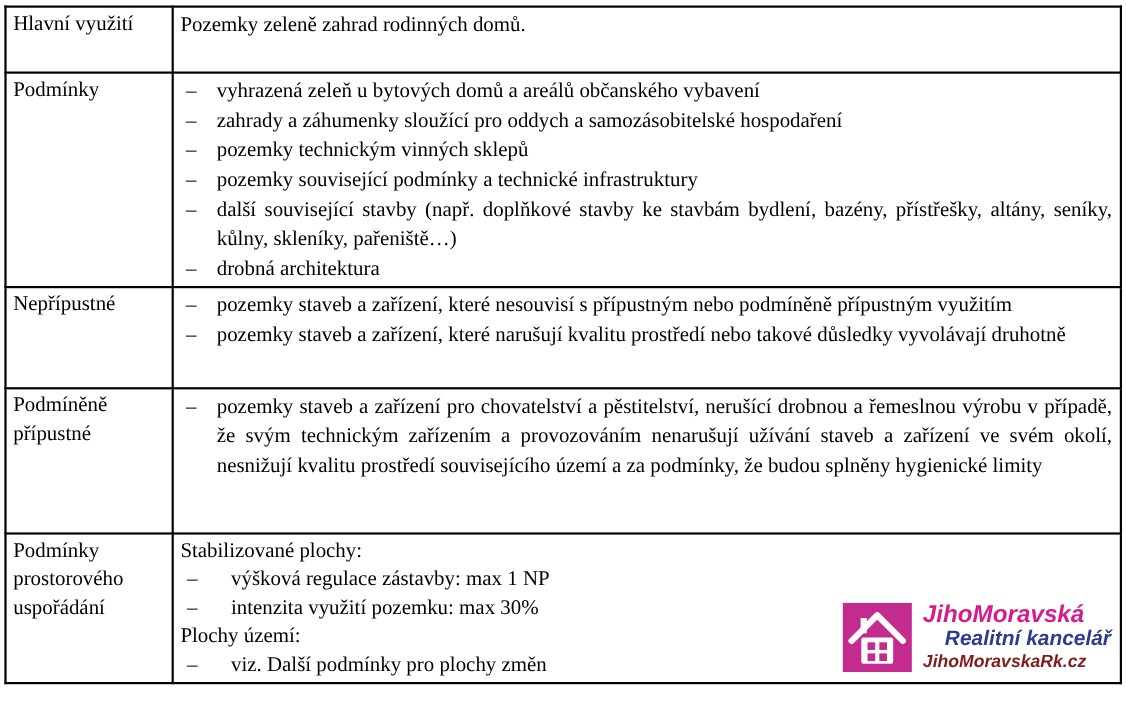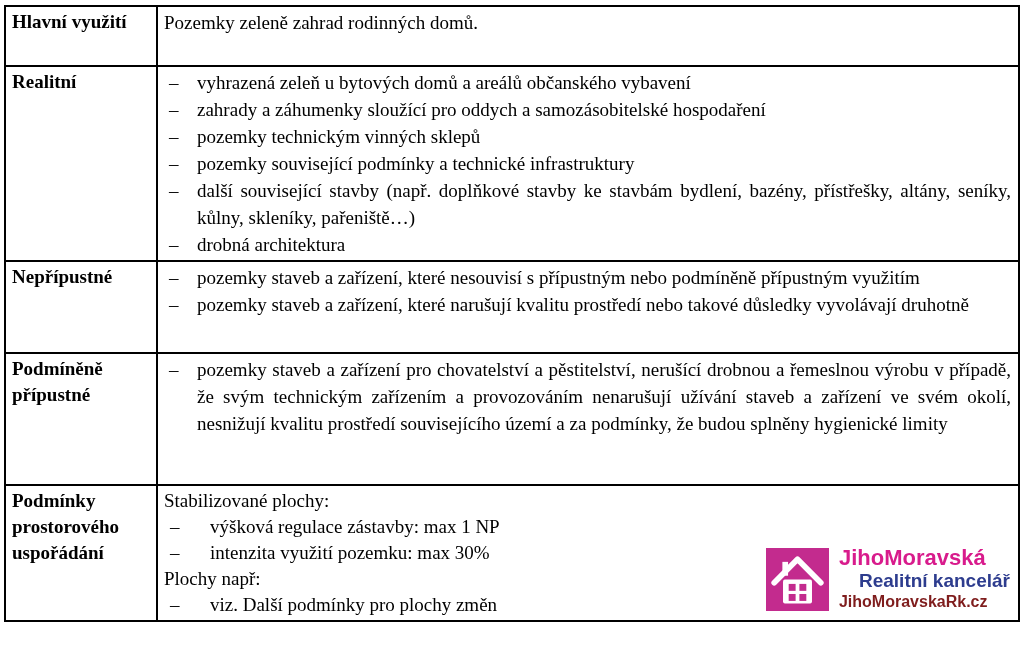--- a/index.html
+++ b/index.html
@@ -32,21 +32,21 @@
     background: #c1c1c1;
     font-size: 21px;
     font-weight: bold;
     line-height: 24px;
     padding-top: 8px;
     padding-bottom: 6px;
   }
   th.code-cell { text-align: center; }
   th.title-cell { text-align: left; }
   td.label-cell {
-    font-weight: bold;
+    font-weight: normal;
     line-height: 26px;
     border-radius: 10px;
   }
   ul.bullets {
     list-style: none;
     margin: 0;
     padding: 0;
   }
   li.bullet { display: flex; }
   li.bullet .dash {
@@ -69,21 +69,21 @@
   .logo {
     position: absolute;
     right: 8px;
     bottom: 8px;
     display: flex;
     align-items: center;
     gap: 10px;
     font-family: "Liberation Sans", sans-serif;
   }
   .logo-icon { width: 63px; height: 63px; display: block; }
-  .logo-text { display: flex; flex-direction: column; justify-content: space-between; }
+  .logo-text { display: flex; flex-direction: column; justify-content: space-between; font-style: italic; }
   .logo-line1 {
     color: #d81b8c;
     font-size: 22px;
     font-weight: bold;
     line-height: 24px;
   }
   .logo-line2 {
     color: #2d3c8e;
     font-size: 19px;
     font-weight: bold;
@@ -107,21 +107,21 @@
   </colgroup>
 
   <tbody>
 
   <tr style="height:60px">
     <td class="label-cell">Hlavní využití</td>
     <td>Pozemky zeleně zahrad rodinných domů.</td>
   </tr>
 
   <tr style="height:188px">
-    <td class="label-cell">Realitní</td>
+    <td class="label-cell">Podmínky</td>
     <td>
       <ul class="bullets">
         <li class="bullet">
           <span class="dash">–</span>
           <span class="btxt">vyhrazená zeleň u bytových domů a areálů občanského vybavení</span>
         </li>
         <li class="bullet">
           <span class="dash">–</span>
           <span class="btxt">zahrady a záhumenky sloužící pro oddych a samozásobitelské hospodaření</span>
         </li>
@@ -178,21 +178,21 @@
     <td class="last-cell">
       <div class="line-plain">Stabilizované plochy:</div>
       <div class="line-dash">
         <span class="dash2">–</span>
         <span>výšková regulace zástavby: max 1 NP</span>
       </div>
       <div class="line-dash">
         <span class="dash2">–</span>
         <span>intenzita využití pozemku: max 30%</span>
       </div>
-      <div class="line-plain">Plochy např:</div>
+      <div class="line-plain">Plochy území:</div>
       <div class="line-dash">
         <span class="dash2">–</span>
         <span>viz. Další podmínky pro plochy změn</span>
       </div>
 
       <div class="logo">
         <svg class="logo-icon" viewBox="0 0 100 100" xmlns="http://www.w3.org/2000/svg">
           <rect x="0" y="0" width="100" height="100" fill="#c32b8e"></rect>
           <rect x="26" y="22" width="9" height="22" fill="#ffffff"></rect>
           <path d="M13 55 L50 18 L87 55" fill="none" stroke="#ffffff" stroke-width="9" stroke-linecap="round" stroke-linejoin="round"></path>

